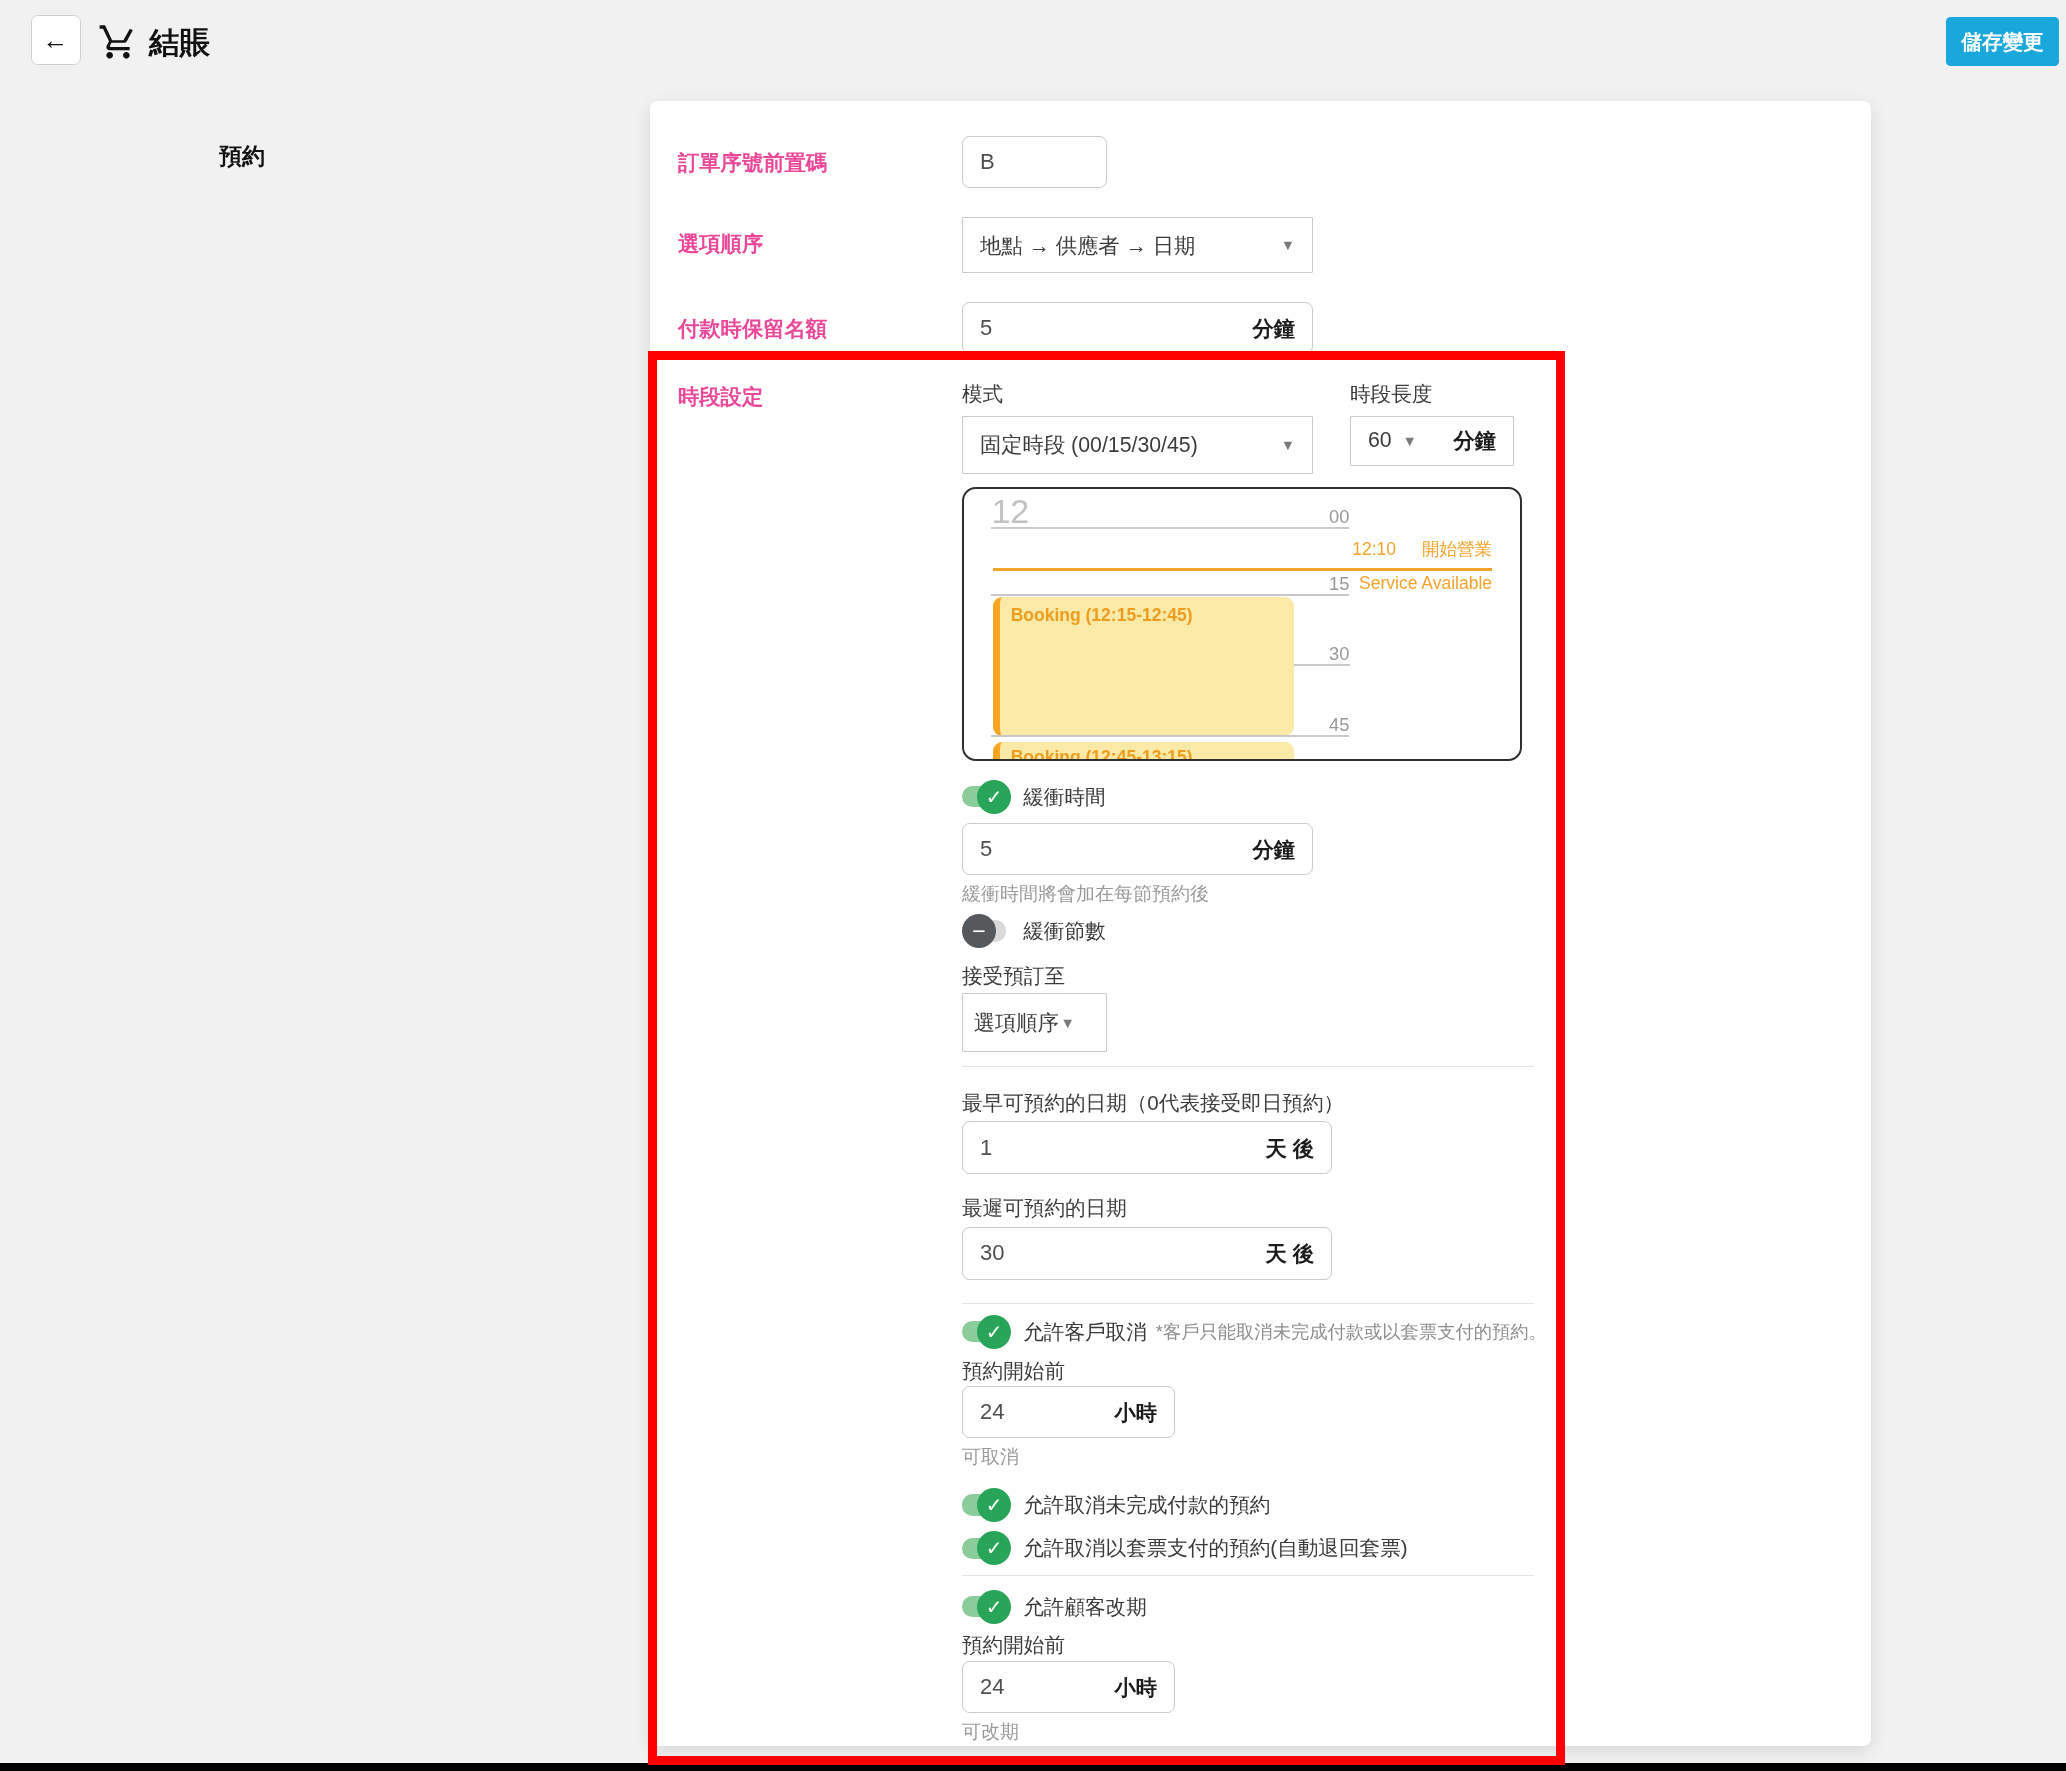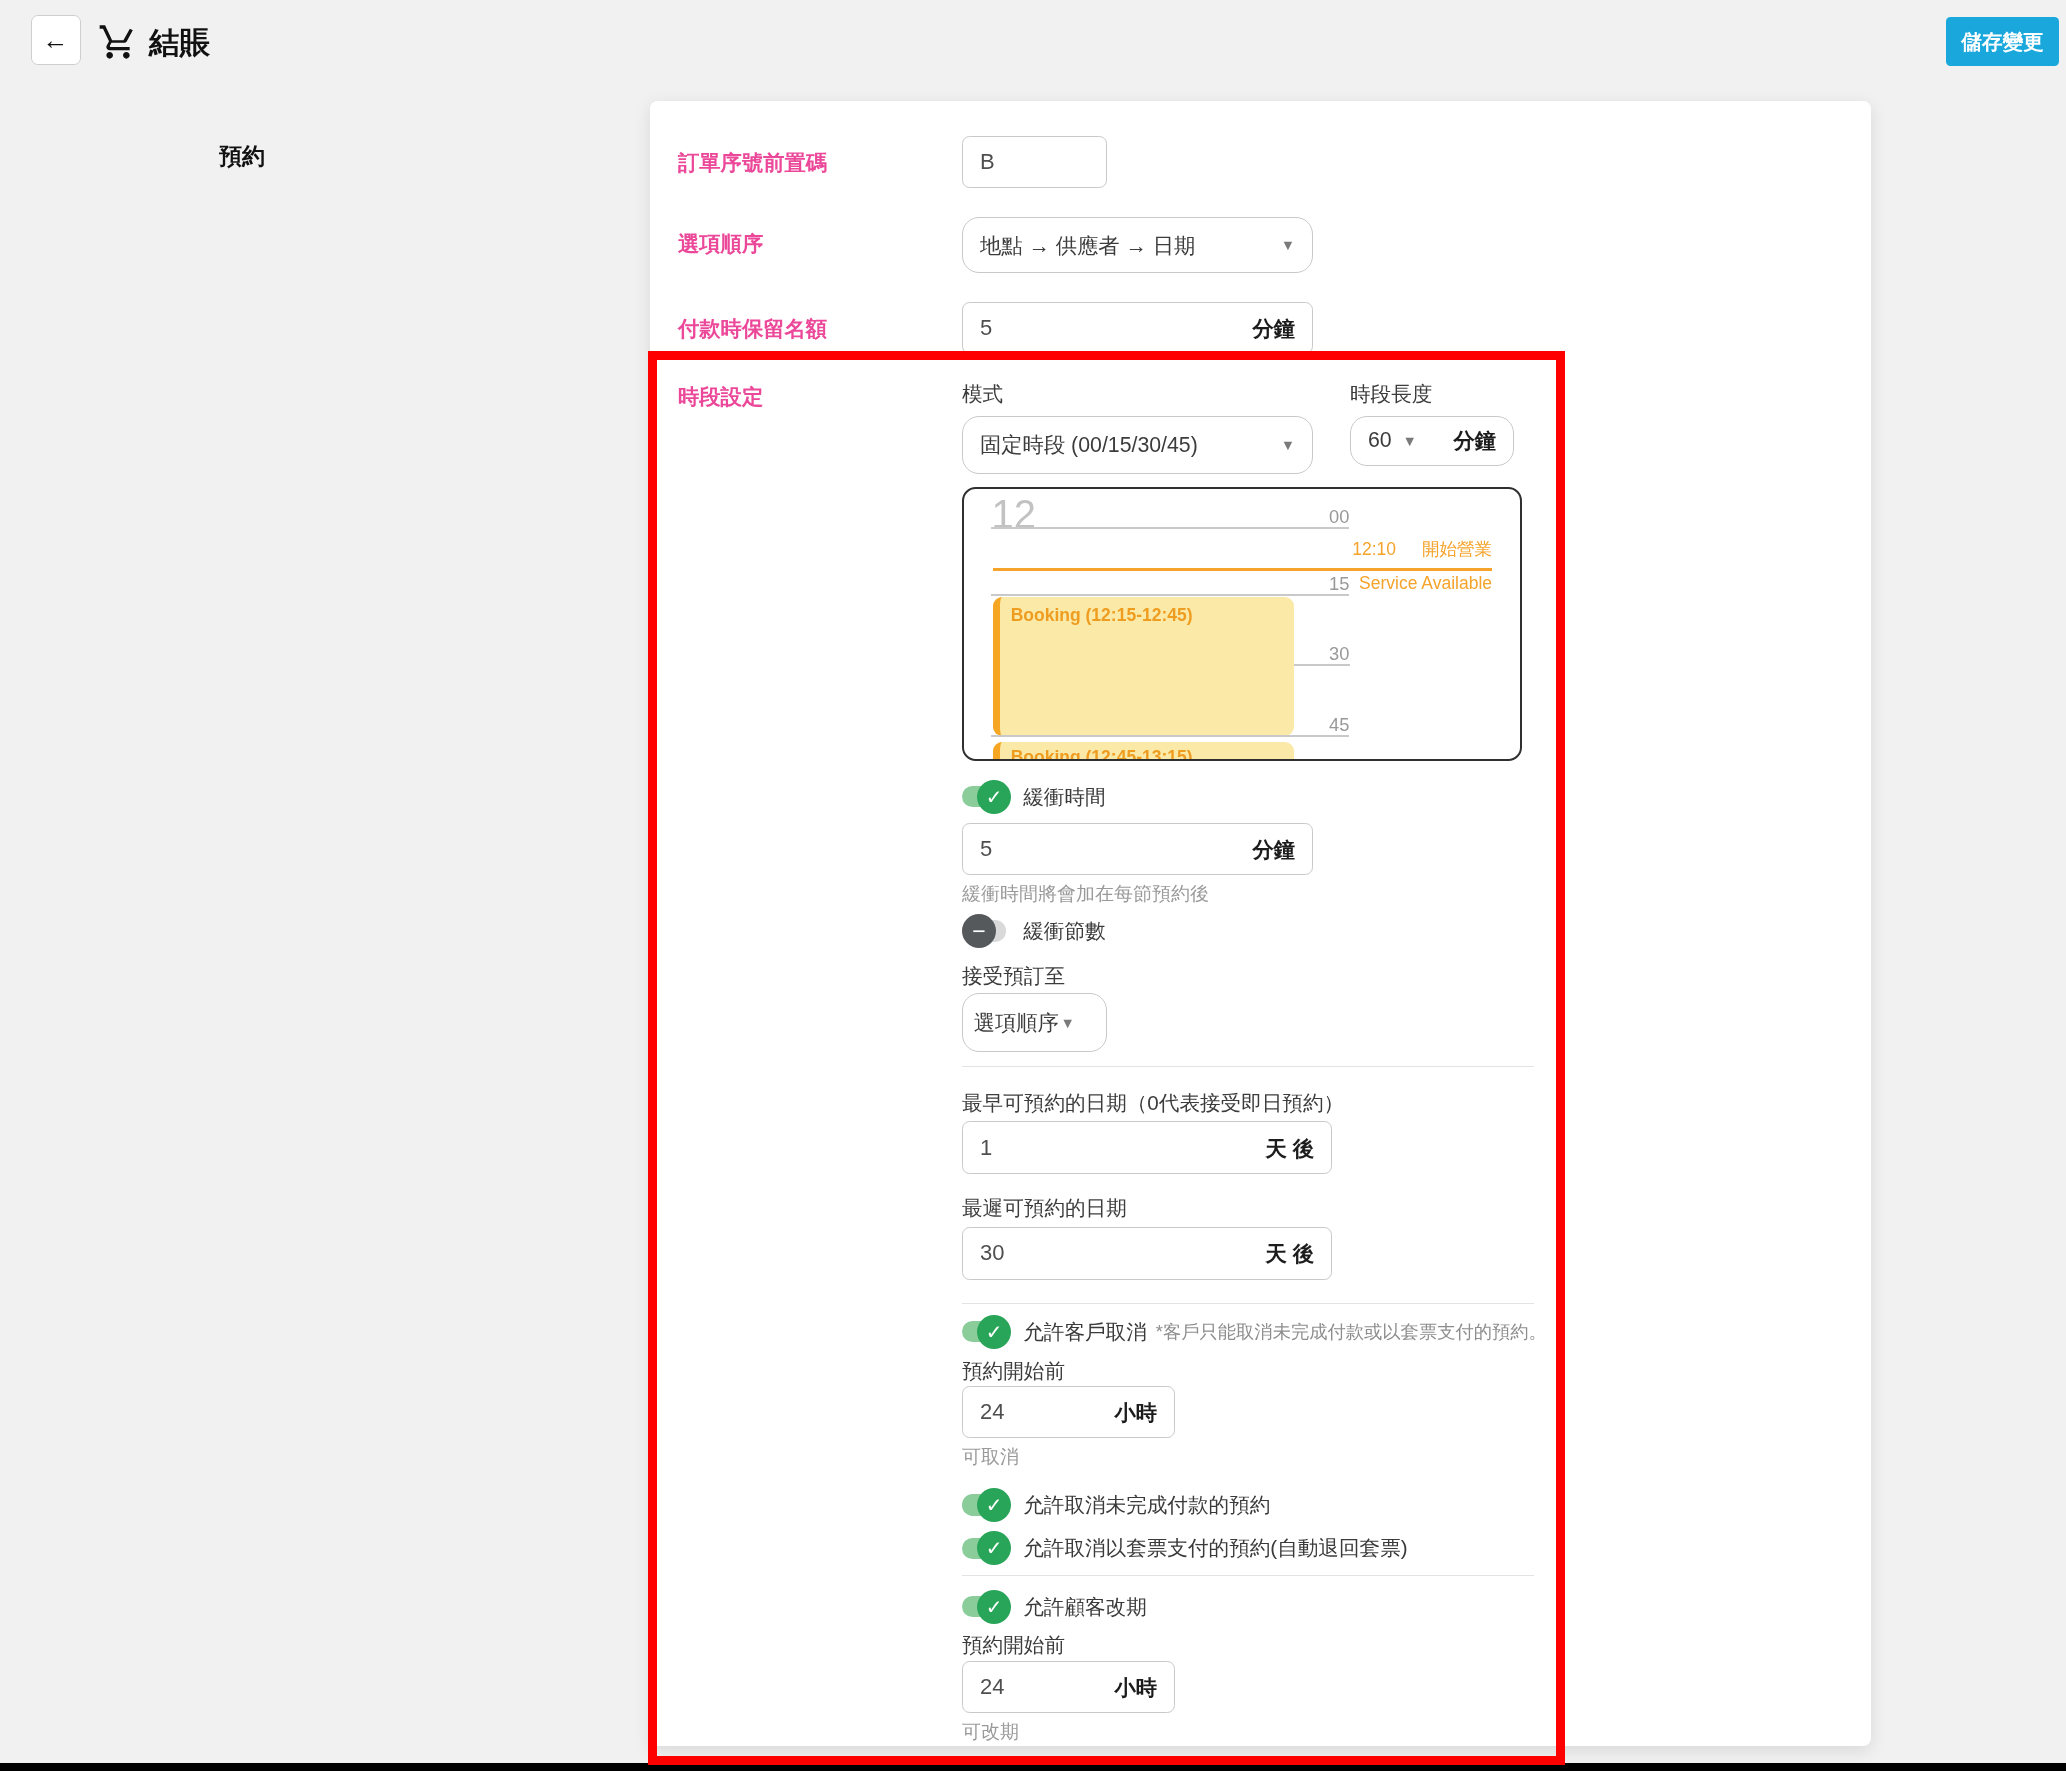--- a/index.html
+++ b/index.html
@@ -62,21 +62,21 @@
   }
   .inp input{
     width:100%;height:100%;border:none;outline:none;background:transparent;
     font-family:inherit;font-size:22px;color:#4f4f4f;padding:0 76px 0 17px;border-radius:7.6px;
   }
   .inp .unit{
     position:absolute;right:17px;top:50%;transform:translateY(-50%);
     font-size:21.3px;font-weight:bold;color:#1c1c1c;white-space:nowrap;
   }
   .sel{
-    height:56px;border:1.5px solid var(--border);border-radius:17px;background:#fff;
+    height:56px;border:1.5px solid var(--border);border-radius:1px;background:#fff;
     display:flex;align-items:center;padding:0 17px;font-size:21.3px;color:#3c3c3c;cursor:pointer;
   }
   .sel .caret{margin-left:auto;font-size:14.5px;color:#7a7a7a;}
   .sel .caret.inline{margin-left:10.7px;}
   .sublabel{font-size:20.6px;color:#3c3c3c;margin-bottom:7.6px;}
   .helper{font-size:19px;color:var(--muted);}
   .divider{width:572px;height:1.5px;background:#e3e3e3;}
   
   .toggle{position:relative;width:49px;height:34px;flex:none;cursor:pointer;}
   .toggle .track{position:absolute;left:0;top:6.1px;width:44px;height:21.3px;border-radius:10.7px;background:var(--green-track);}
@@ -88,21 +88,21 @@
   .toggle.off .track{background:var(--gray-track);}
   .toggle.off .knob{left:0;background:var(--gray-knob);font-size:23px;font-weight:normal;}
   .trow{display:flex;align-items:center;}
   .trow .tlabel{margin-left:12.2px;font-size:20.6px;color:var(--label);}
   .trow .tnote{margin-left:9.1px;font-size:18.3px;color:#8d8d8d;}
   
   .widget{
     position:relative;width:560px;height:274px;border:2.3px solid #2f2f2f;border-radius:13.7px;
     background:#fff;overflow:hidden;
   }
-  .hour-num{position:absolute;left:27.4px;top:3px;font-size:40px;color:#c2c2c2;}
+  .hour-num{position:absolute;left:27.4px;top:3px;font-size:34px;color:#c2c2c2;}
   .tline{position:absolute;left:27.4px;width:358px;height:1.5px;background:var(--tick);}
   .tline.short{left:330px;width:56px;}
   .tick-label{position:absolute;width:358px;left:27.4px;text-align:right;font-size:18.3px;color:#999;}
   .oline{position:absolute;left:29px;top:79px;width:499px;height:2.3px;background:var(--orange);}
   .olabel{position:absolute;left:29px;width:499px;text-align:right;font-size:17.5px;color:var(--orange);}
   .olabel .gap{display:inline-block;width:26px;}
   .bblock{
     position:absolute;left:29px;width:301px;background:var(--yellow);
     border-left:7.6px solid #f6a623;border-radius:9.1px;
   }

